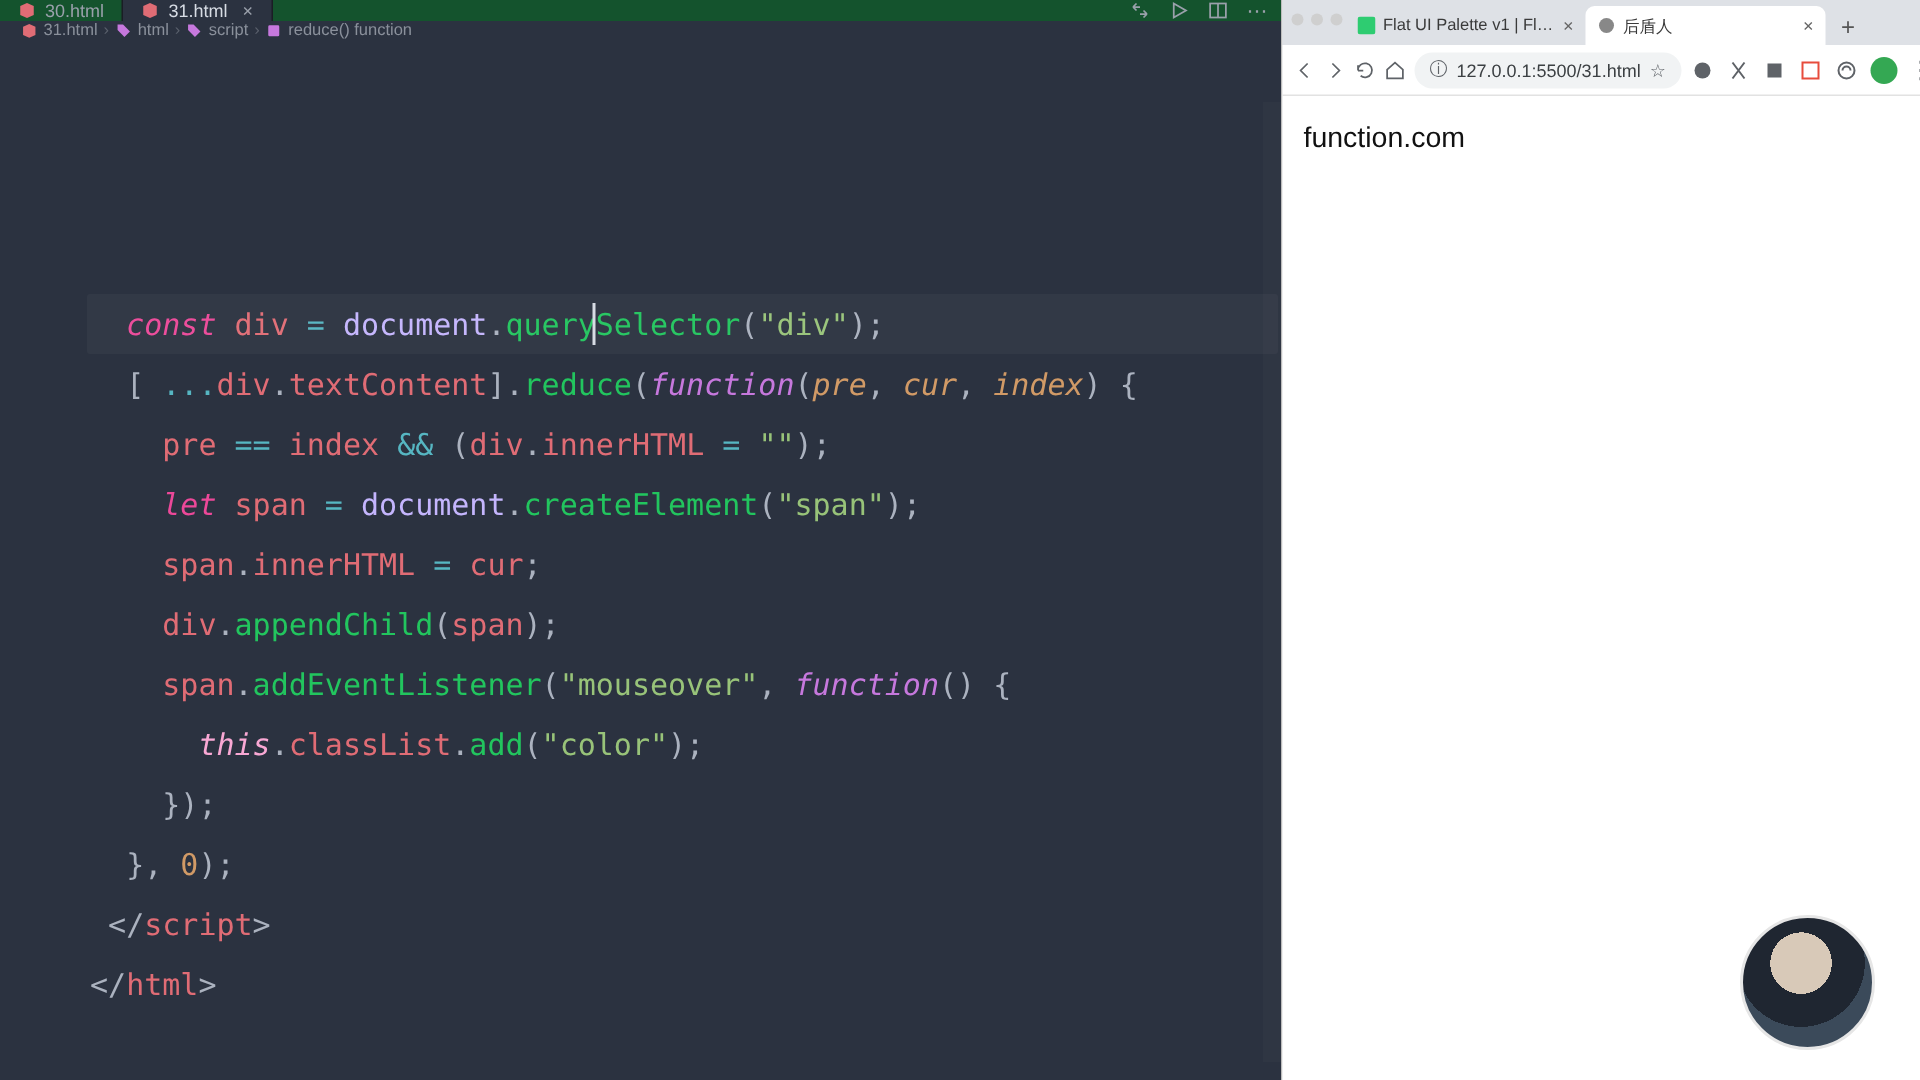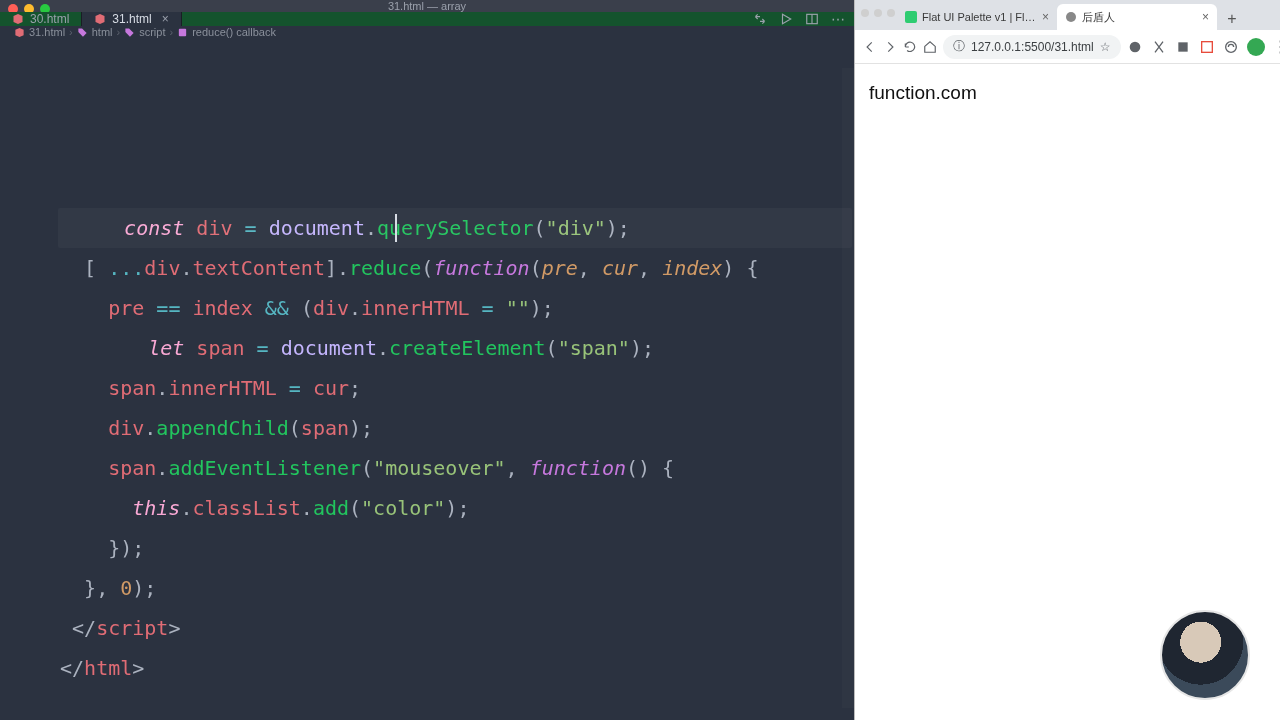--- a/index.html
+++ b/index.html
@@ -89,21 +89,21 @@
   }
   .cursor {
     position: absolute;
     width: 2px; height: 28px;
     background: #d7dce4;
     top: calc(10px + 40px * 4 + 6px);
     left: 395px;
   }
 
   
-  .kw { color: #f9a8d4; font-style: italic; margin-left: 40px; }
+  .kw { color: #ec4899; font-style: italic; }
   .kw2 { color: #c678dd; font-style: italic; }
   .var { color: #e06c75; }
   .var2 { color: #c4b5fd; }
   .prop { color: #e06c75; }
   .fn { color: #22c55e; }
   .op { color: #56b6c2; }
   .str { color: #98c379; }
   .num { color: #d19a66; }
   .pn { color: #abb2bf; }
   .arg { color: #d19a66; font-style: italic; }
@@ -203,28 +203,20 @@
     border-radius: 50%;
     background: radial-gradient(circle at 45% 35%, #d8c9b8 0 28%, #1f2631 28% 58%, #3b4a5a 58% 100%);
     border: 2px solid #e6e6e6;
   }
 </style>
 </head>
 <body>
 
 <div class="editor">
 
-  <div class="mac-title">
-    <div class="traffic">
-      <span class="tl-red"></span>
-      <span class="tl-yel"></span>
-      <span class="tl-grn"></span>
-    </div>
-    <div class="mac-title-text">31.html — array</div>
-  </div>
 
   <div class="tabs">
     <div class="tab">
       <span class="ico">
         <svg viewBox="0 0 24 24" fill="#e06c75">
             <path d="M12 2 3 6v12l9 4 9-4V6z"></path>
           </svg>
       </span>
       <span>30.html</span>
     </div>
@@ -272,21 +264,21 @@
           <path d="M3 3h8l10 10-8 8L3 11z"></path>
         </svg>
     </span>
     <span>script</span>
     <span class="sep">›</span>
     <span class="bc-ico">
       <svg viewBox="0 0 24 24" fill="#c678dd">
           <rect x="4" y="4" width="16" height="16" rx="2"></rect>
         </svg>
     </span>
-    <span>reduce() callback</span>
+    <span>reduce() function</span>
   </div>
 
   <div class="code">
     <div class="hl-line"></div>
     <div class="cursor"></div>
 
 <span class="line">  <span class="kw">const</span> <span class="var">div</span> <span class="op">=</span> <span class="var2">document</span><span class="pn">.</span><span class="fn">querySelector</span><span class="pn">(</span><span class="str">"div"</span><span class="pn">)</span><span class="pn">;</span></span><span class="line">  <span class="pn">[ </span><span class="op">...</span><span class="var">div</span><span class="pn">.</span><span class="prop">textContent</span><span class="pn">]</span><span class="pn">.</span><span class="fn">reduce</span><span class="pn">(</span><span class="kw2">function</span><span class="pn">(</span><span class="arg">pre</span><span class="pn">,</span> <span class="arg">cur</span><span class="pn">,</span> <span class="arg">index</span><span class="pn">)</span><span class="pn"> {</span></span><span class="line">    <span class="var">pre</span> <span class="op">==</span> <span class="var">index</span> <span class="op">&amp;&amp;</span> <span class="pn">(</span><span class="var">div</span><span class="pn">.</span><span class="prop">innerHTML</span> <span class="op">=</span> <span class="str">""</span><span class="pn">)</span><span class="pn">;</span></span><span class="line">    <span class="kw">let</span> <span class="var">span</span> <span class="op">=</span> <span class="var2">document</span><span class="pn">.</span><span class="fn">createElement</span><span class="pn">(</span><span class="str">"span"</span><span class="pn">)</span><span class="pn">;</span></span><span class="line">    <span class="var">span</span><span class="pn">.</span><span class="prop">innerHTML</span> <span class="op">=</span> <span class="var">cur</span><span class="pn">;</span></span><span class="line">    <span class="var">div</span><span class="pn">.</span><span class="fn">appendChild</span><span class="pn">(</span><span class="var">span</span><span class="pn">)</span><span class="pn">;</span></span><span class="line">    <span class="var">span</span><span class="pn">.</span><span class="fn">addEventListener</span><span class="pn">(</span><span class="str">"mouseover"</span><span class="pn">,</span> <span class="kw2">function</span><span class="pn">(</span><span class="pn">)</span><span class="pn"> {</span></span><span class="line">      <span class="this">this</span><span class="pn">.</span><span class="prop">classList</span><span class="pn">.</span><span class="fn">add</span><span class="pn">(</span><span class="str">"color"</span><span class="pn">)</span><span class="pn">;</span></span><span class="line">    <span class="pn">});</span></span><span class="line">  <span class="pn">}, </span><span class="num">0</span><span class="pn">);</span></span><span class="line"> <span class="ang">&lt;/</span><span class="tag">script</span><span class="ang">&gt;</span></span><span class="line"><span class="ang">&lt;/</span><span class="tag">html</span><span class="ang">&gt;</span></span>
   </div>
 
   <div class="minimap"></div>

